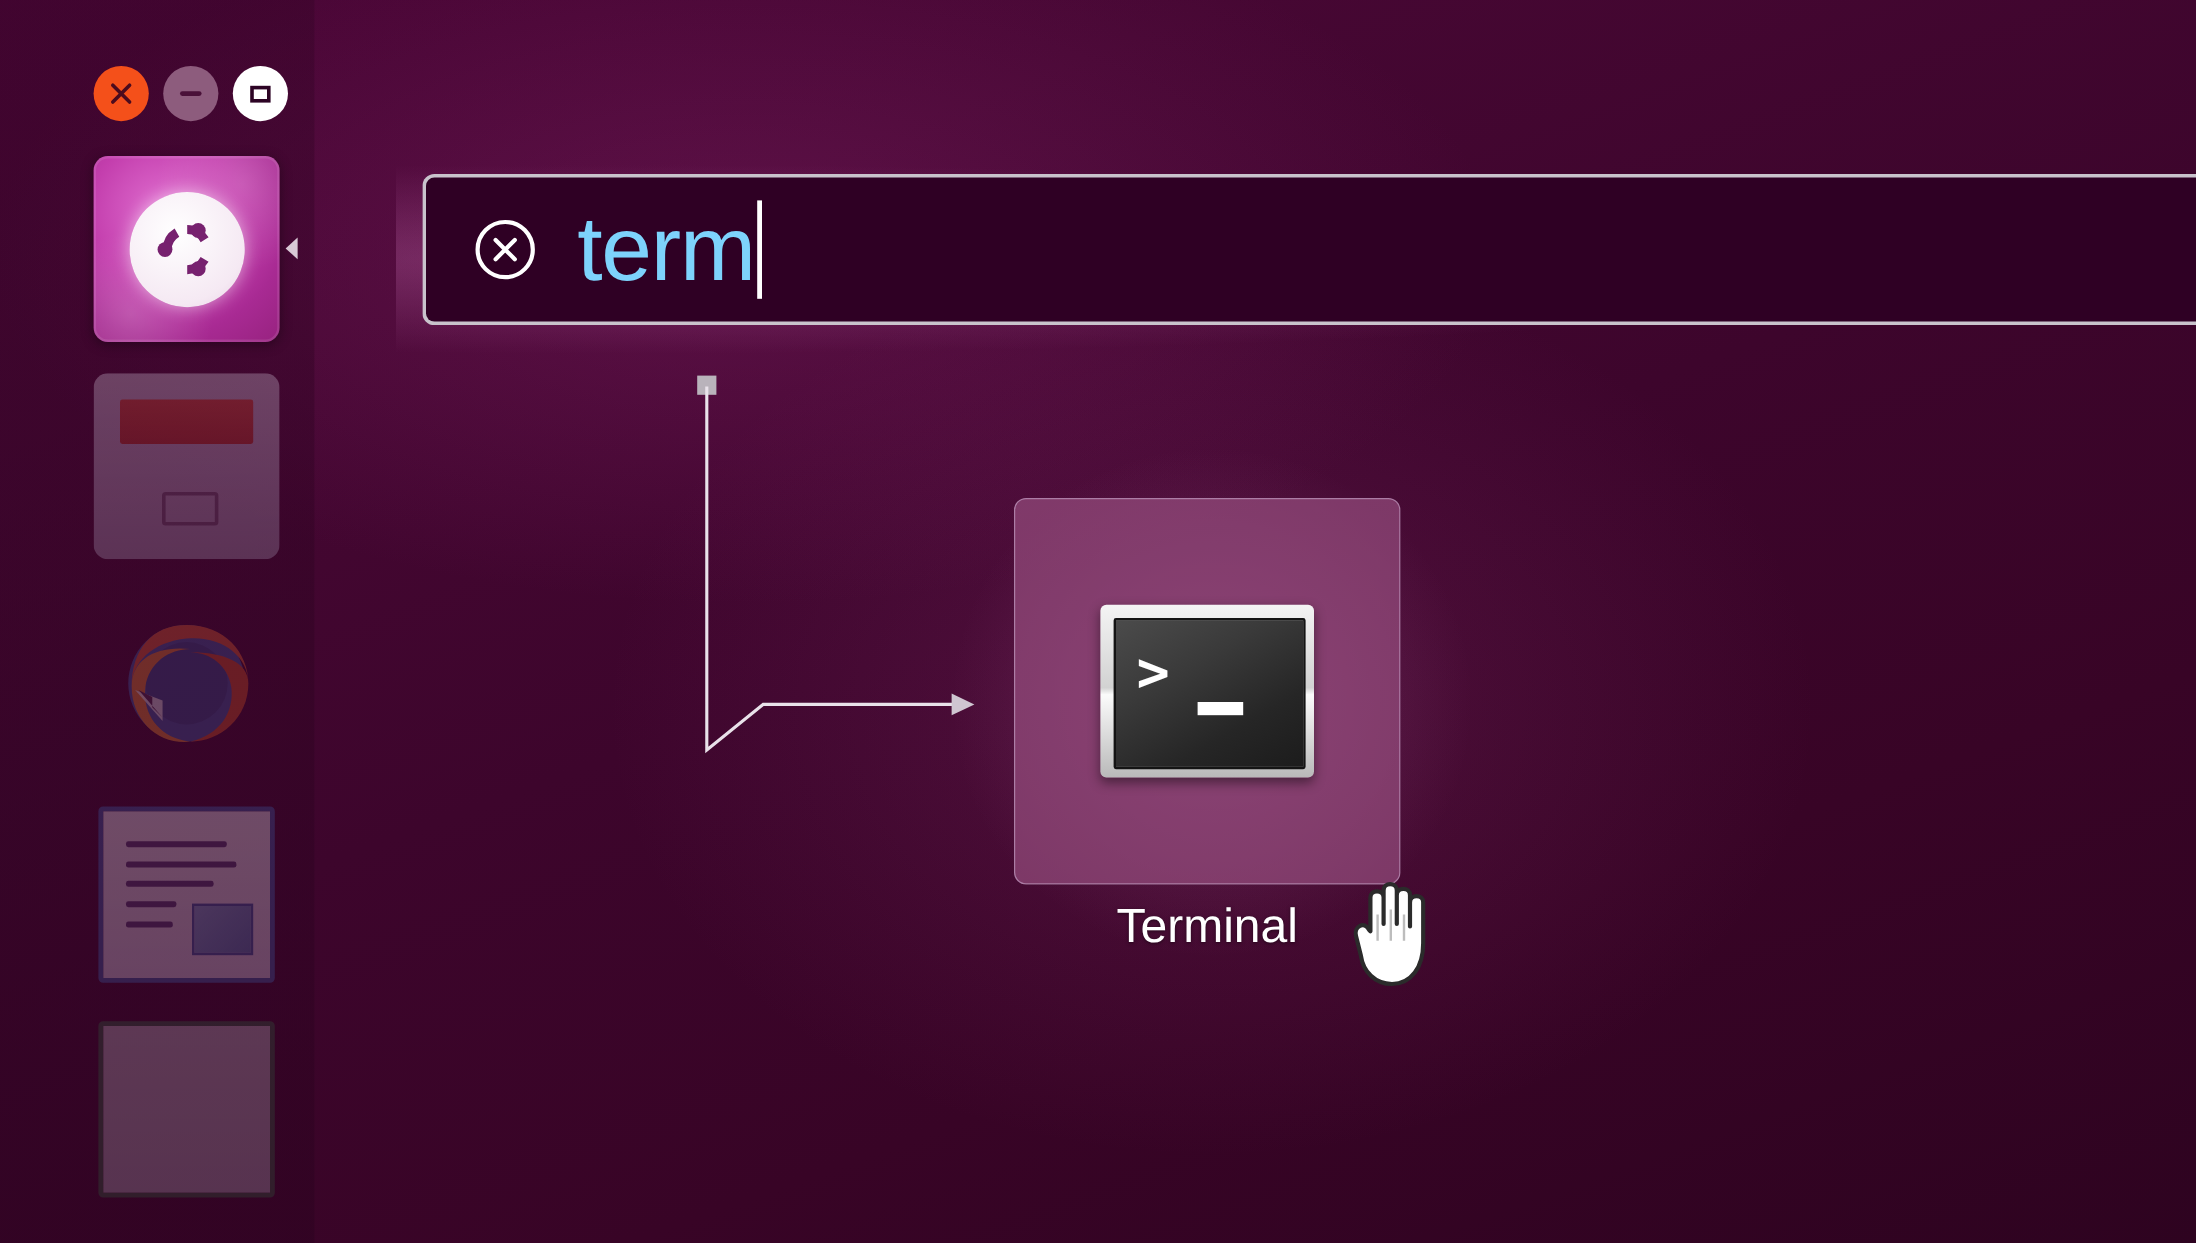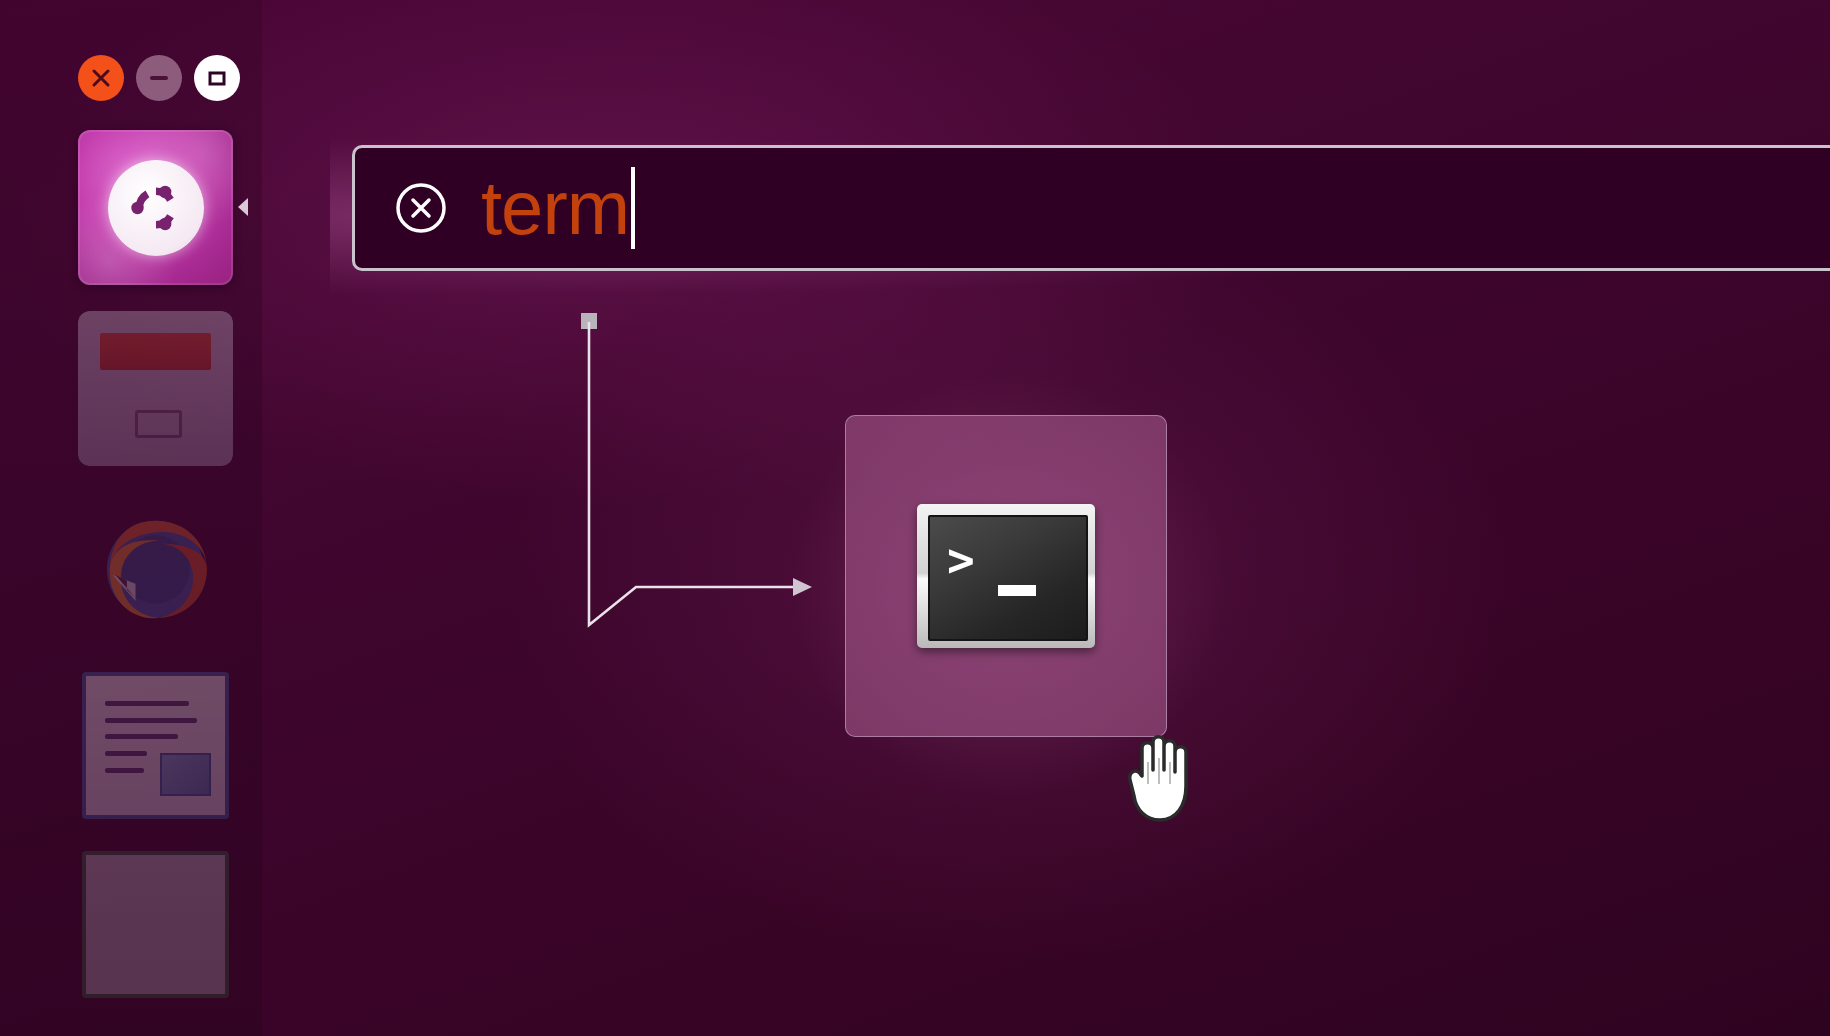--- a/index.html
+++ b/index.html
@@ -162,21 +162,21 @@
     z-index: 10;
   }
   .clearbtn {
     margin-left: 38px;
     width: 56px; height: 56px;
     flex: 0 0 auto;
     display: flex; align-items: center; justify-content: center;
   }
   .searchtext {
     margin-left: 32px;
-    color: #c2410c;
+    color: #7dd3fc;
     font-size: 76px;
     line-height: 1;
     letter-spacing: -1px;
     white-space: pre;
   }
   .caret {
     width: 4px;
     height: 82px;
     background: #ffffff;
     margin-left: 2px;
@@ -360,20 +360,21 @@
 
   <div class="resultglow"></div>
   <div class="resulttile">
     <div class="termicon">
       <div class="termscreen">
         <div class="prompt">&gt;</div>
         <div class="underscore"></div>
       </div>
     </div>
   </div>
+  <div class="resultlabel">Terminal</div>
 
   <svg class="annot" aria-hidden="true">
     <rect x="581" y="313" width="16" height="16" fill="#b9b3bb"></rect>
     <polyline points="589,322 589,625 636,587 795,587" fill="none" stroke="#e9e2ea" stroke-width="2.6"></polyline>
     <polygon points="793,578 812,587 793,596" fill="#cfc6d1"></polygon>
   </svg>
 
   <div class="handcursor">
     <svg width="92" height="110" viewBox="0 0 92 110" aria-hidden="true">
       <g stroke="#2b2b2b" stroke-width="3.5" stroke-linejoin="round" fill="#ffffff">

